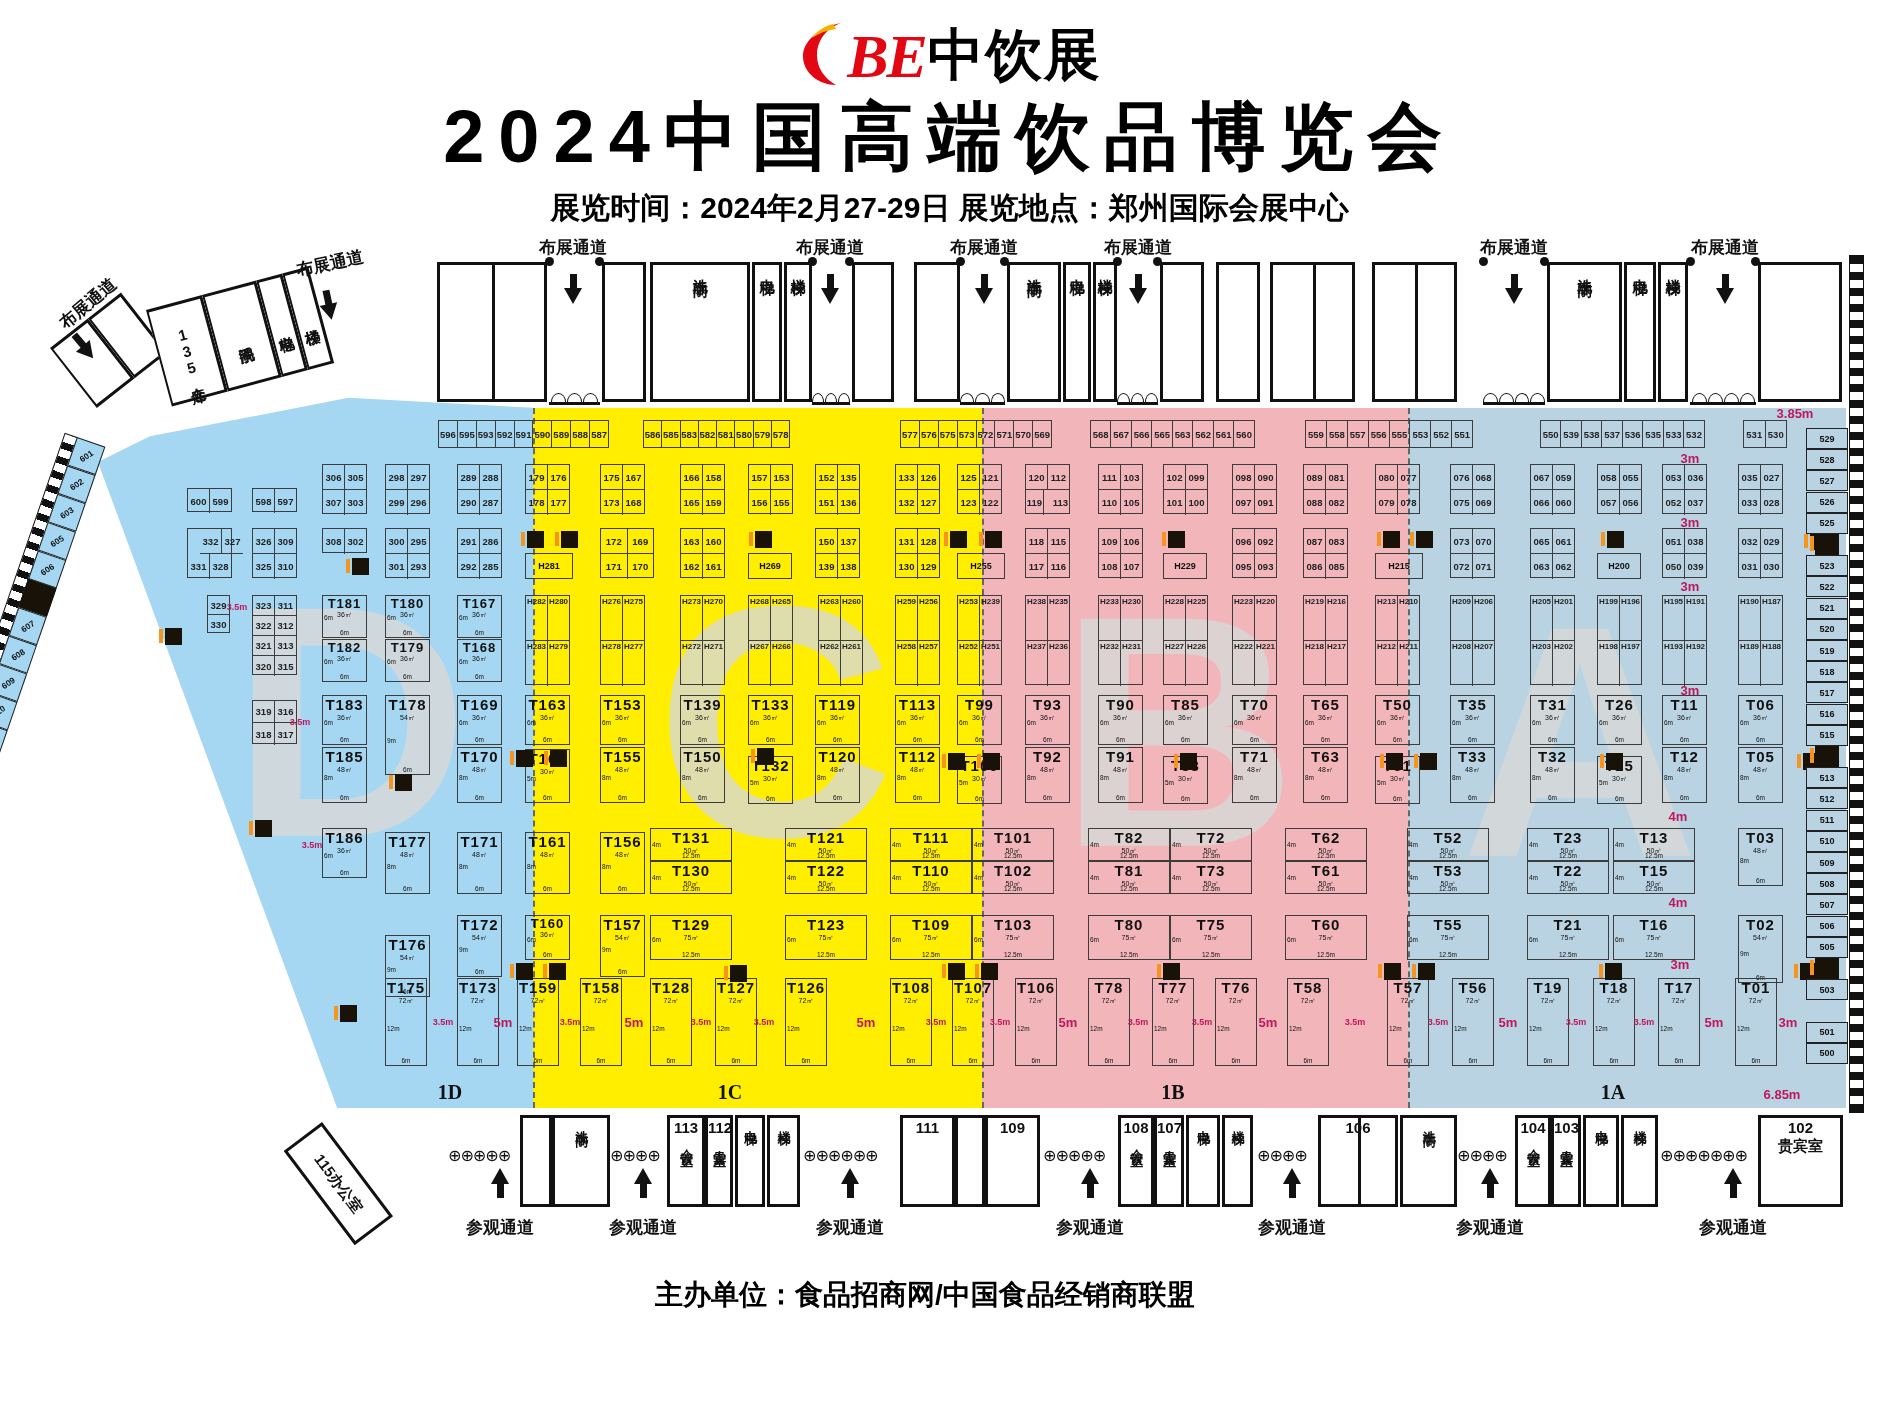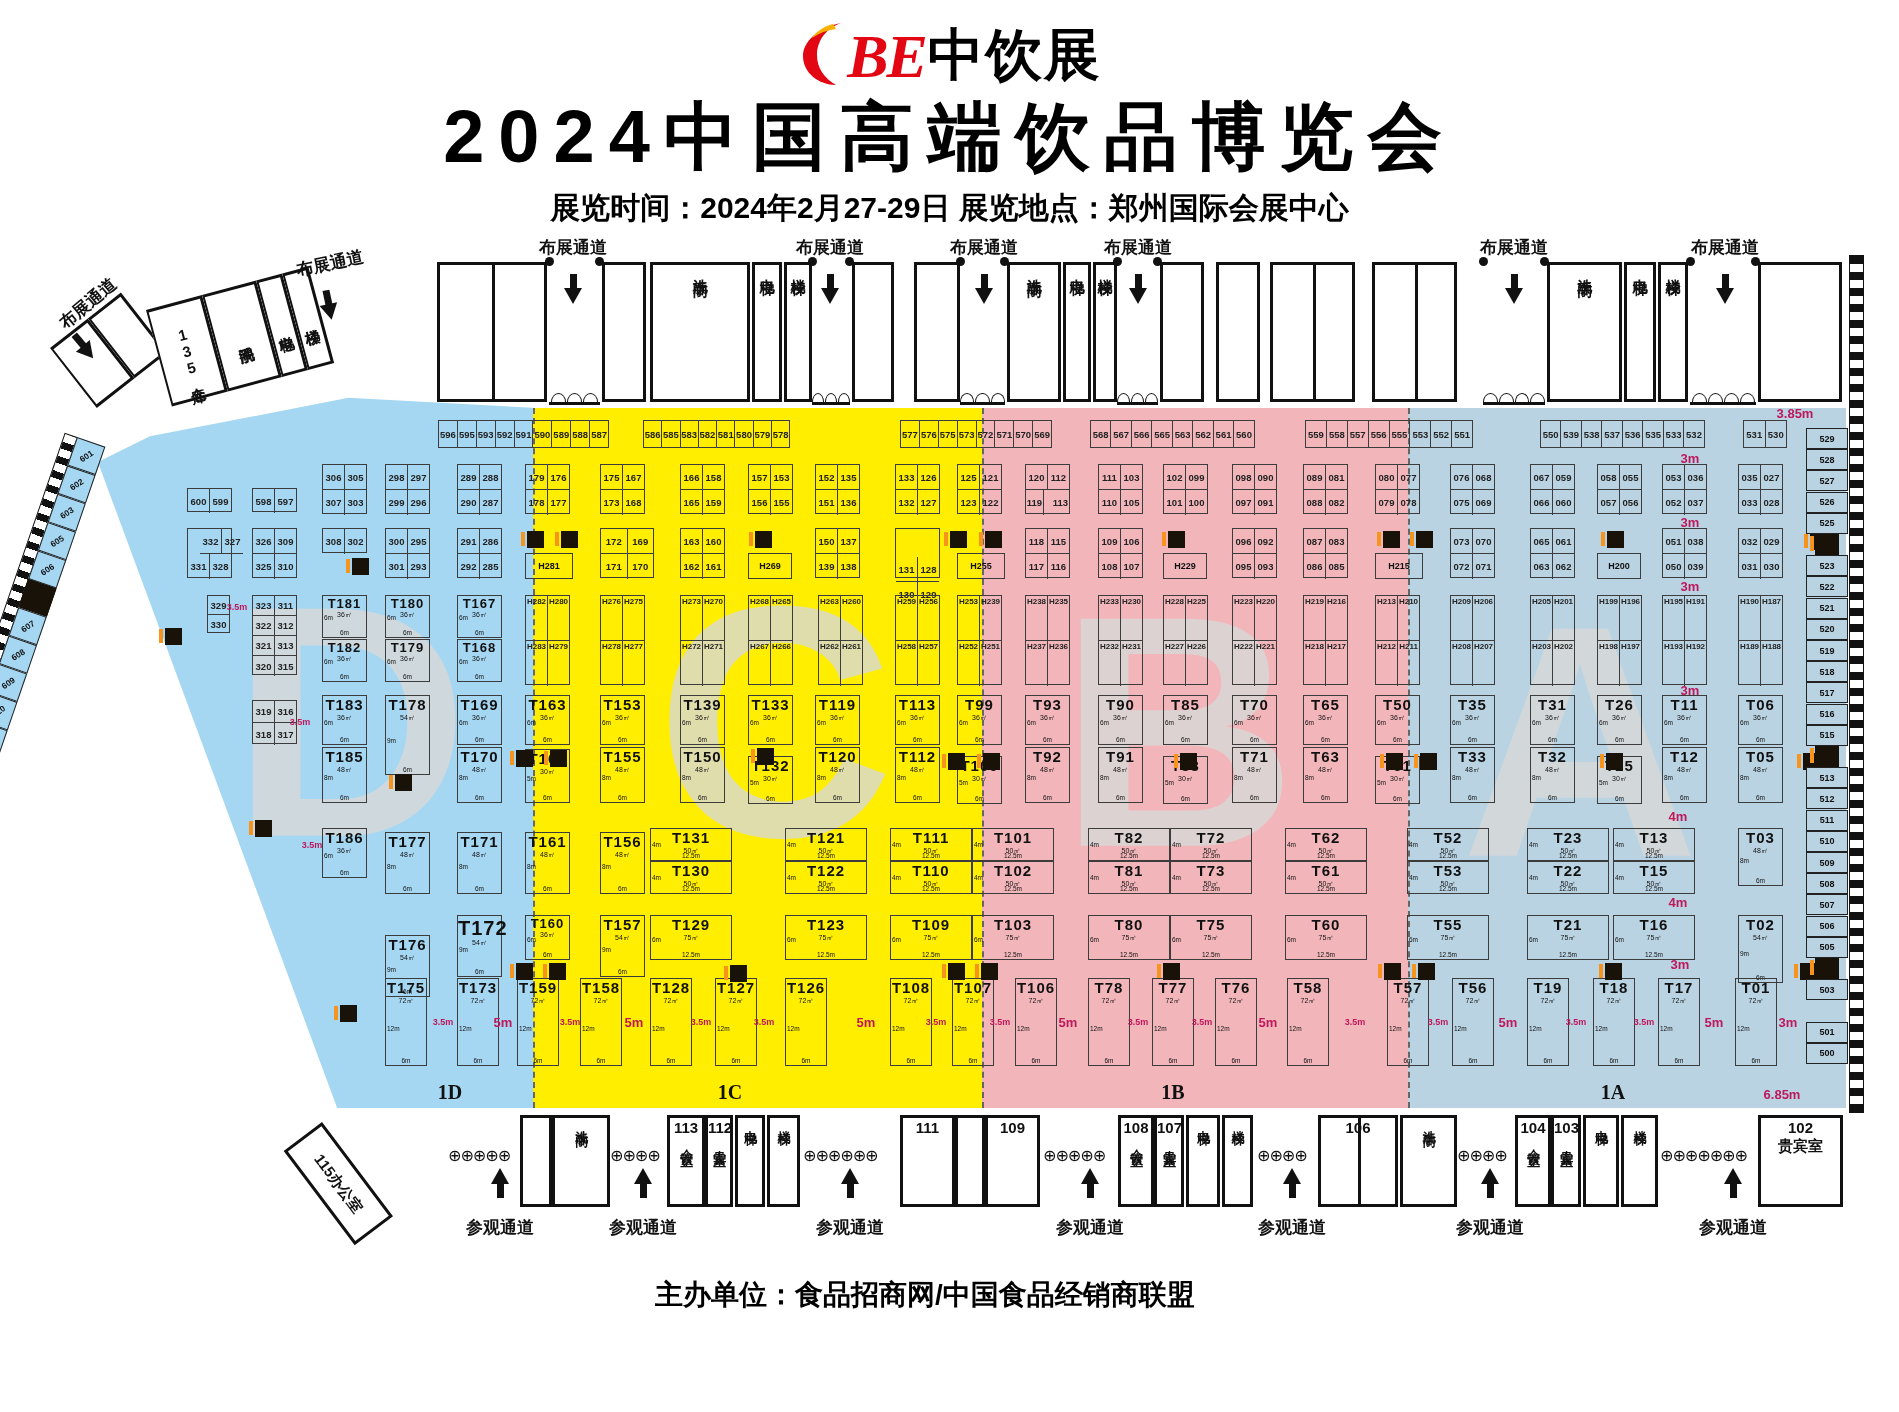--- a/index.html
+++ b/index.html
@@ -469,21 +469,21 @@
         <div class="crow" style="height: 25px;">
           <div class="ccell">150</div>
           <div class="ccell">137</div>
         </div>
         <div class="crow" style="height: 25px;">
           <div class="ccell">139</div>
           <div class="ccell">138</div>
         </div>
       </div>
       <div class="cellbox" style="left: 895px; top: 528px; width: 45px; height: 50px;">
-        <div class="crow" style="height: 25px; margin-top: 28px;">
+        <div class="crow" style="height: 25px;">
           <div class="ccell">131</div>
           <div class="ccell">128</div>
         </div>
         <div class="crow" style="height: 25px;">
           <div class="ccell">130</div>
           <div class="ccell">129</div>
         </div>
       </div>
       <div class="cellbox" style="left: 1025px; top: 528px; width: 45px; height: 50px;">
         <div class="crow" style="height: 25px;">
@@ -1225,21 +1225,21 @@
         <div class="d">8m</div>
         <div class="f">6m</div>
       </div>
       <div class="tb" style="left: 385px; top: 915px; width: 45px; height: 62px; margin-top: 20px;">
         <div class="n" style="font-size: 15px;">T176</div>
         <div class="a">54㎡</div>
         <div class="d">9m</div>
         <div class="f">6m</div>
       </div>
       <div class="tb" style="left: 457px; top: 915px; width: 45px; height: 62px;">
-        <div class="n" style="font-size: 20px;">T172</div>
+        <div class="n" style="font-size: 15px;">T172</div>
         <div class="a">54㎡</div>
         <div class="d">9m</div>
         <div class="f">6m</div>
       </div>
       <div class="tb" style="left: 525px; top: 915px; width: 45px; height: 45px;">
         <div class="n" style="font-size: 13px;">T160</div>
         <div class="a">36㎡</div>
         <div class="d">6m</div>
         <div class="f">6m</div>
       </div>

